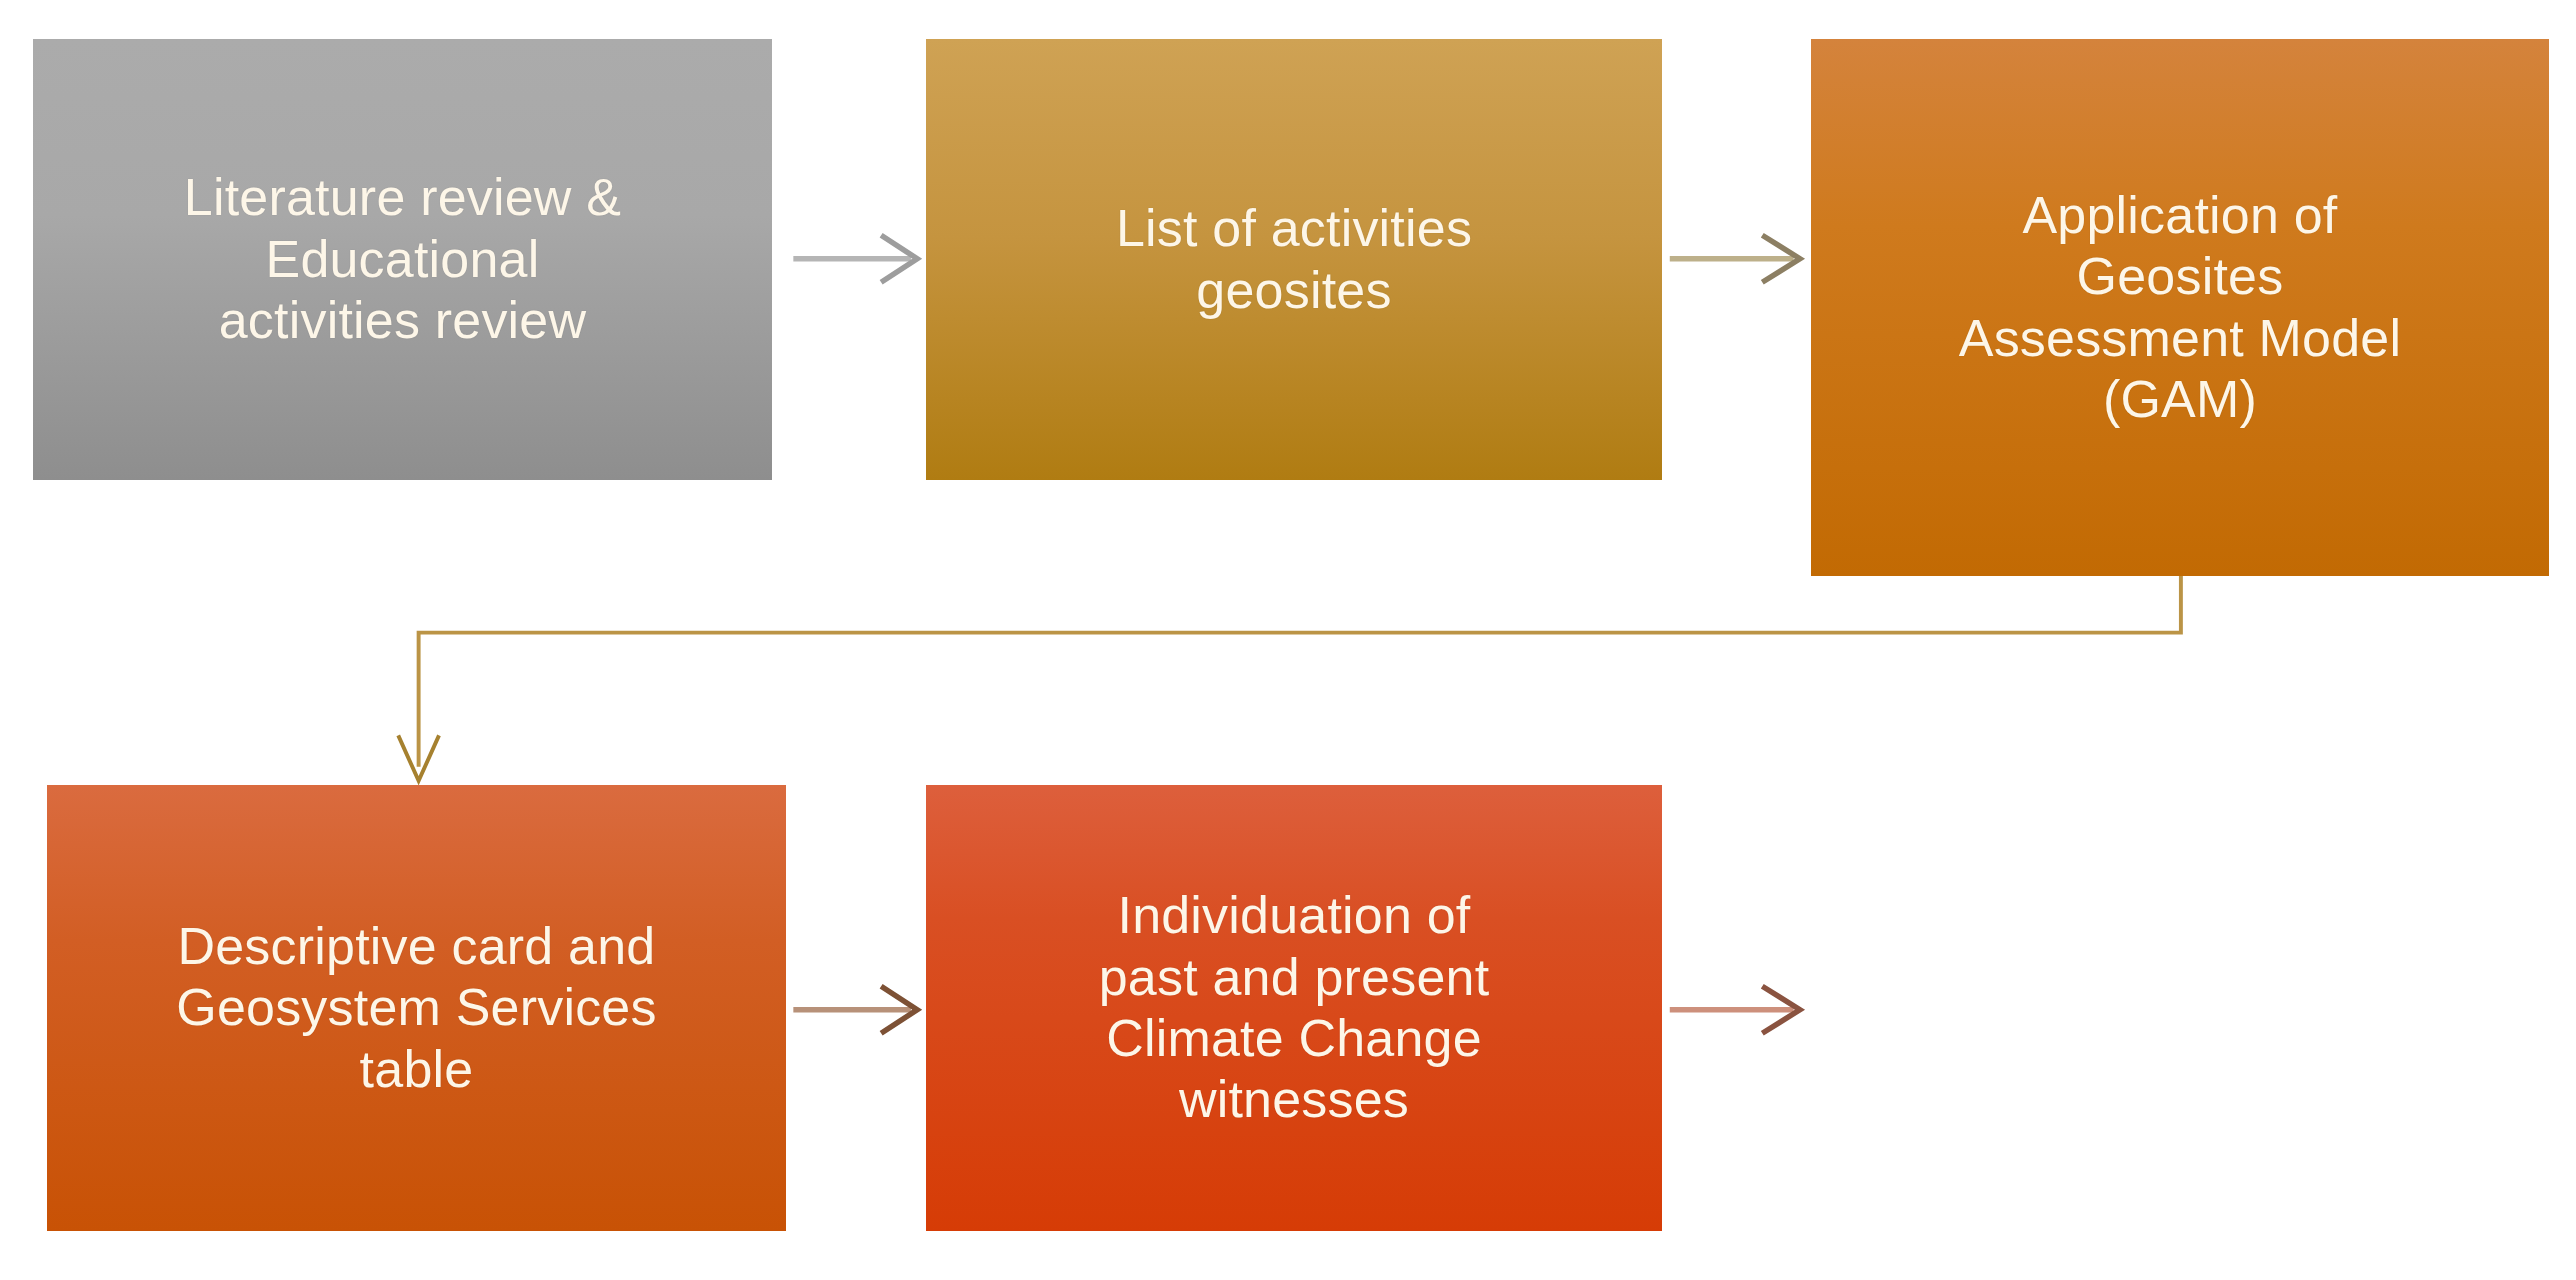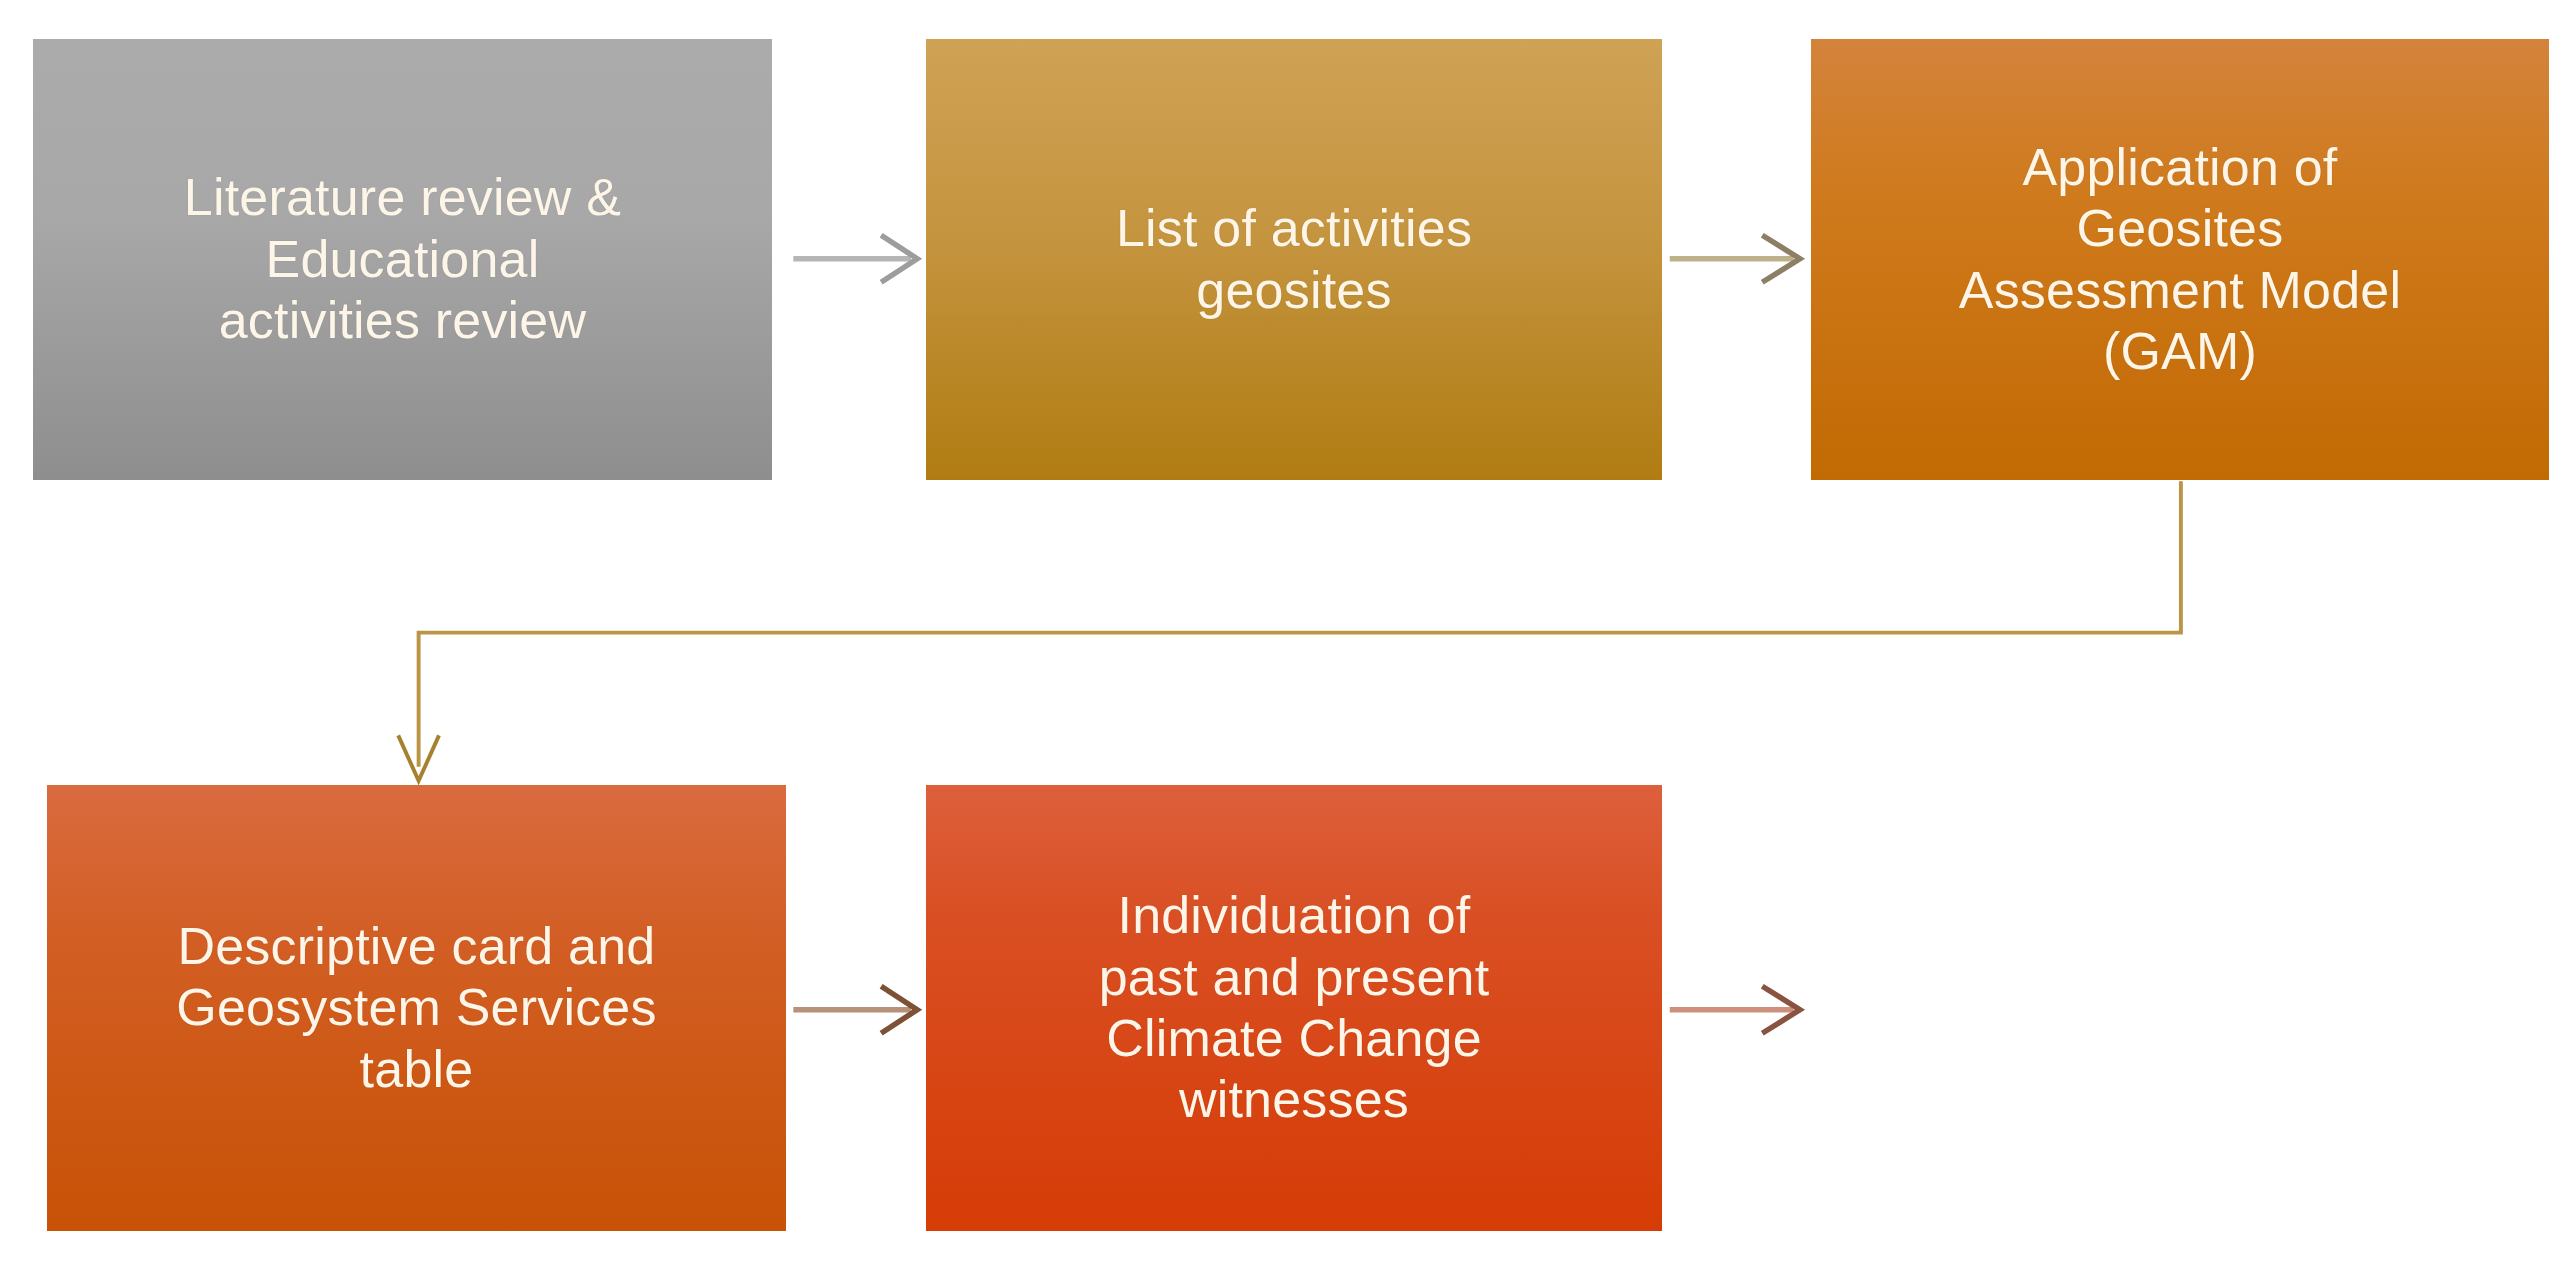--- a/index.html
+++ b/index.html
@@ -86,21 +86,21 @@
     <span class="label">Literature review &amp;
 Educational
 activities review</span>
   </div>
 
   <div class="node node-gold" style="left:926px; top:39px; width:736px; height:441px;">
     <span class="label">List of activities
 geosites</span>
   </div>
 
-  <div class="node node-amber" style="left:1811px; top:39px; width:738px; height:441px;">
+  <div class="node node-amber" style="left:1811px; top:39px; width:738px; height:537px;">
     <span class="label">Application of
 Geosites
 Assessment Model
 (GAM)</span>
   </div>
 
   <div class="node node-burnt" style="left:47px; top:785px; width:739px; height:446px;align-items:center;">
     <span class="label">Descriptive card and
 Geosystem Services
 table</span>

